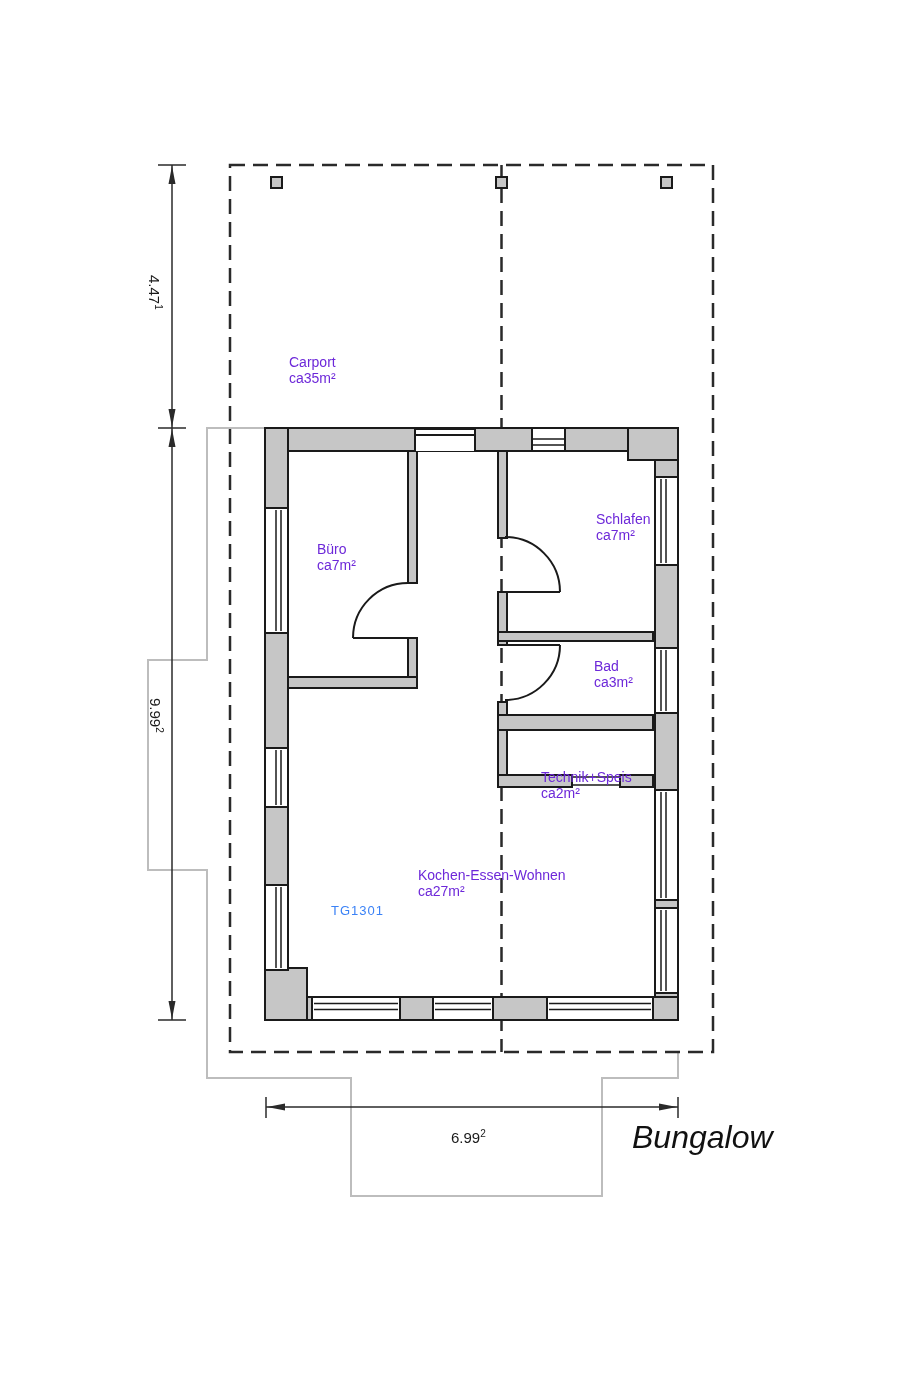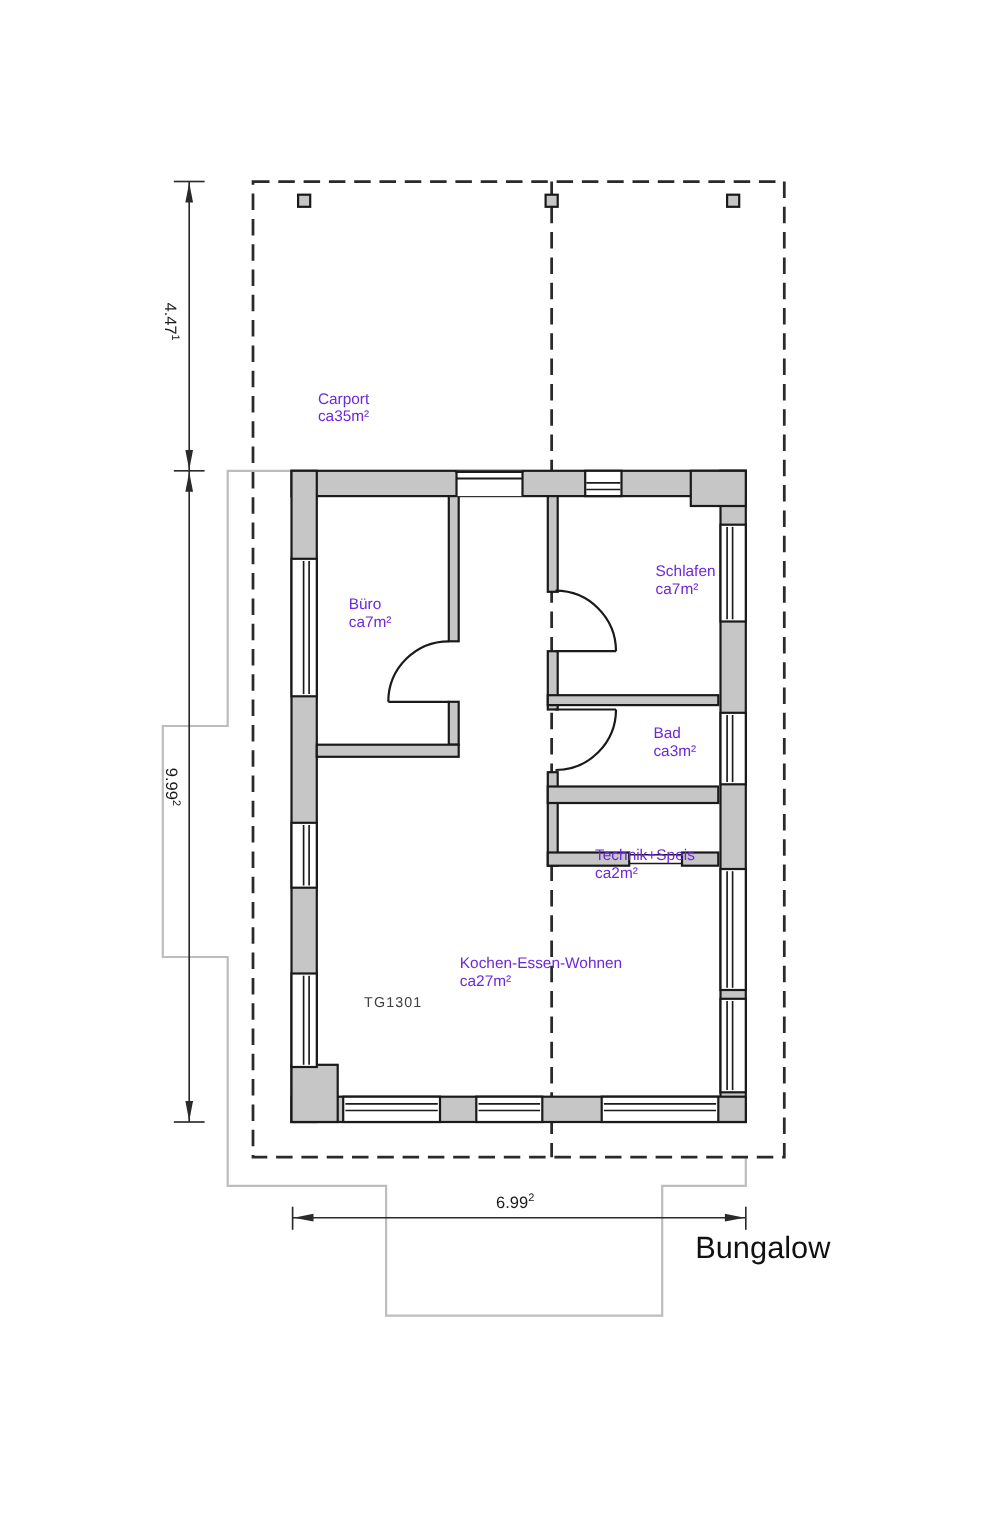--- a/index.html
+++ b/index.html
@@ -3,24 +3,24 @@
 <meta charset="utf-8">
 <style>
   html,body{margin:0;padding:0;background:#ffffff;}
   #plan{position:relative;width:900px;height:1392px;background:#ffffff;overflow:hidden;
         font-family:"Liberation Sans", sans-serif;color:#1a1a1a;}
   #linework{position:absolute;left:0;top:0;}
   .lbl{position:absolute;font-size:14px;line-height:16px;white-space:nowrap;color:#6d28d9;}
   .lbl .nm{display:block;}
   .lbl .ar{display:block;}
   .dim-v{position:absolute;font-size:15px;transform:rotate(90deg);transform-origin:0 0;white-space:nowrap;}
-  .dim-h{position:absolute;font-size:15px;white-space:nowrap;}
+  .dim-h{position:absolute;font-size:15px;white-space:nowrap;margin-top:44px;}
   .sup{font-size:10px;vertical-align:super;line-height:0;}
-  .watermark{position:absolute;font-size:13px;color:#404040;letter-spacing:1px;}
-  .title{position:absolute;font-size:28px;color:#111;}
+  .watermark{position:absolute;font-size:13px;color:#3b82f6;letter-spacing:1px;}
+  .title{position:absolute;font-size:32px;color:#111;font-style:italic;}
 </style>
 </head>
 <body>
 
 <div id="plan">
 
   <svg id="linework" width="900" height="1392" viewBox="0 0 900 1392">
 
     <polyline points="265,428 207,428 207,660 148,660 148,870 207,870 207,1078 351,1078 351,1196 602,1196 602,1078 678,1078 678,1053" fill="none" stroke="#bdbdbd" stroke-width="2"></polyline>
 

